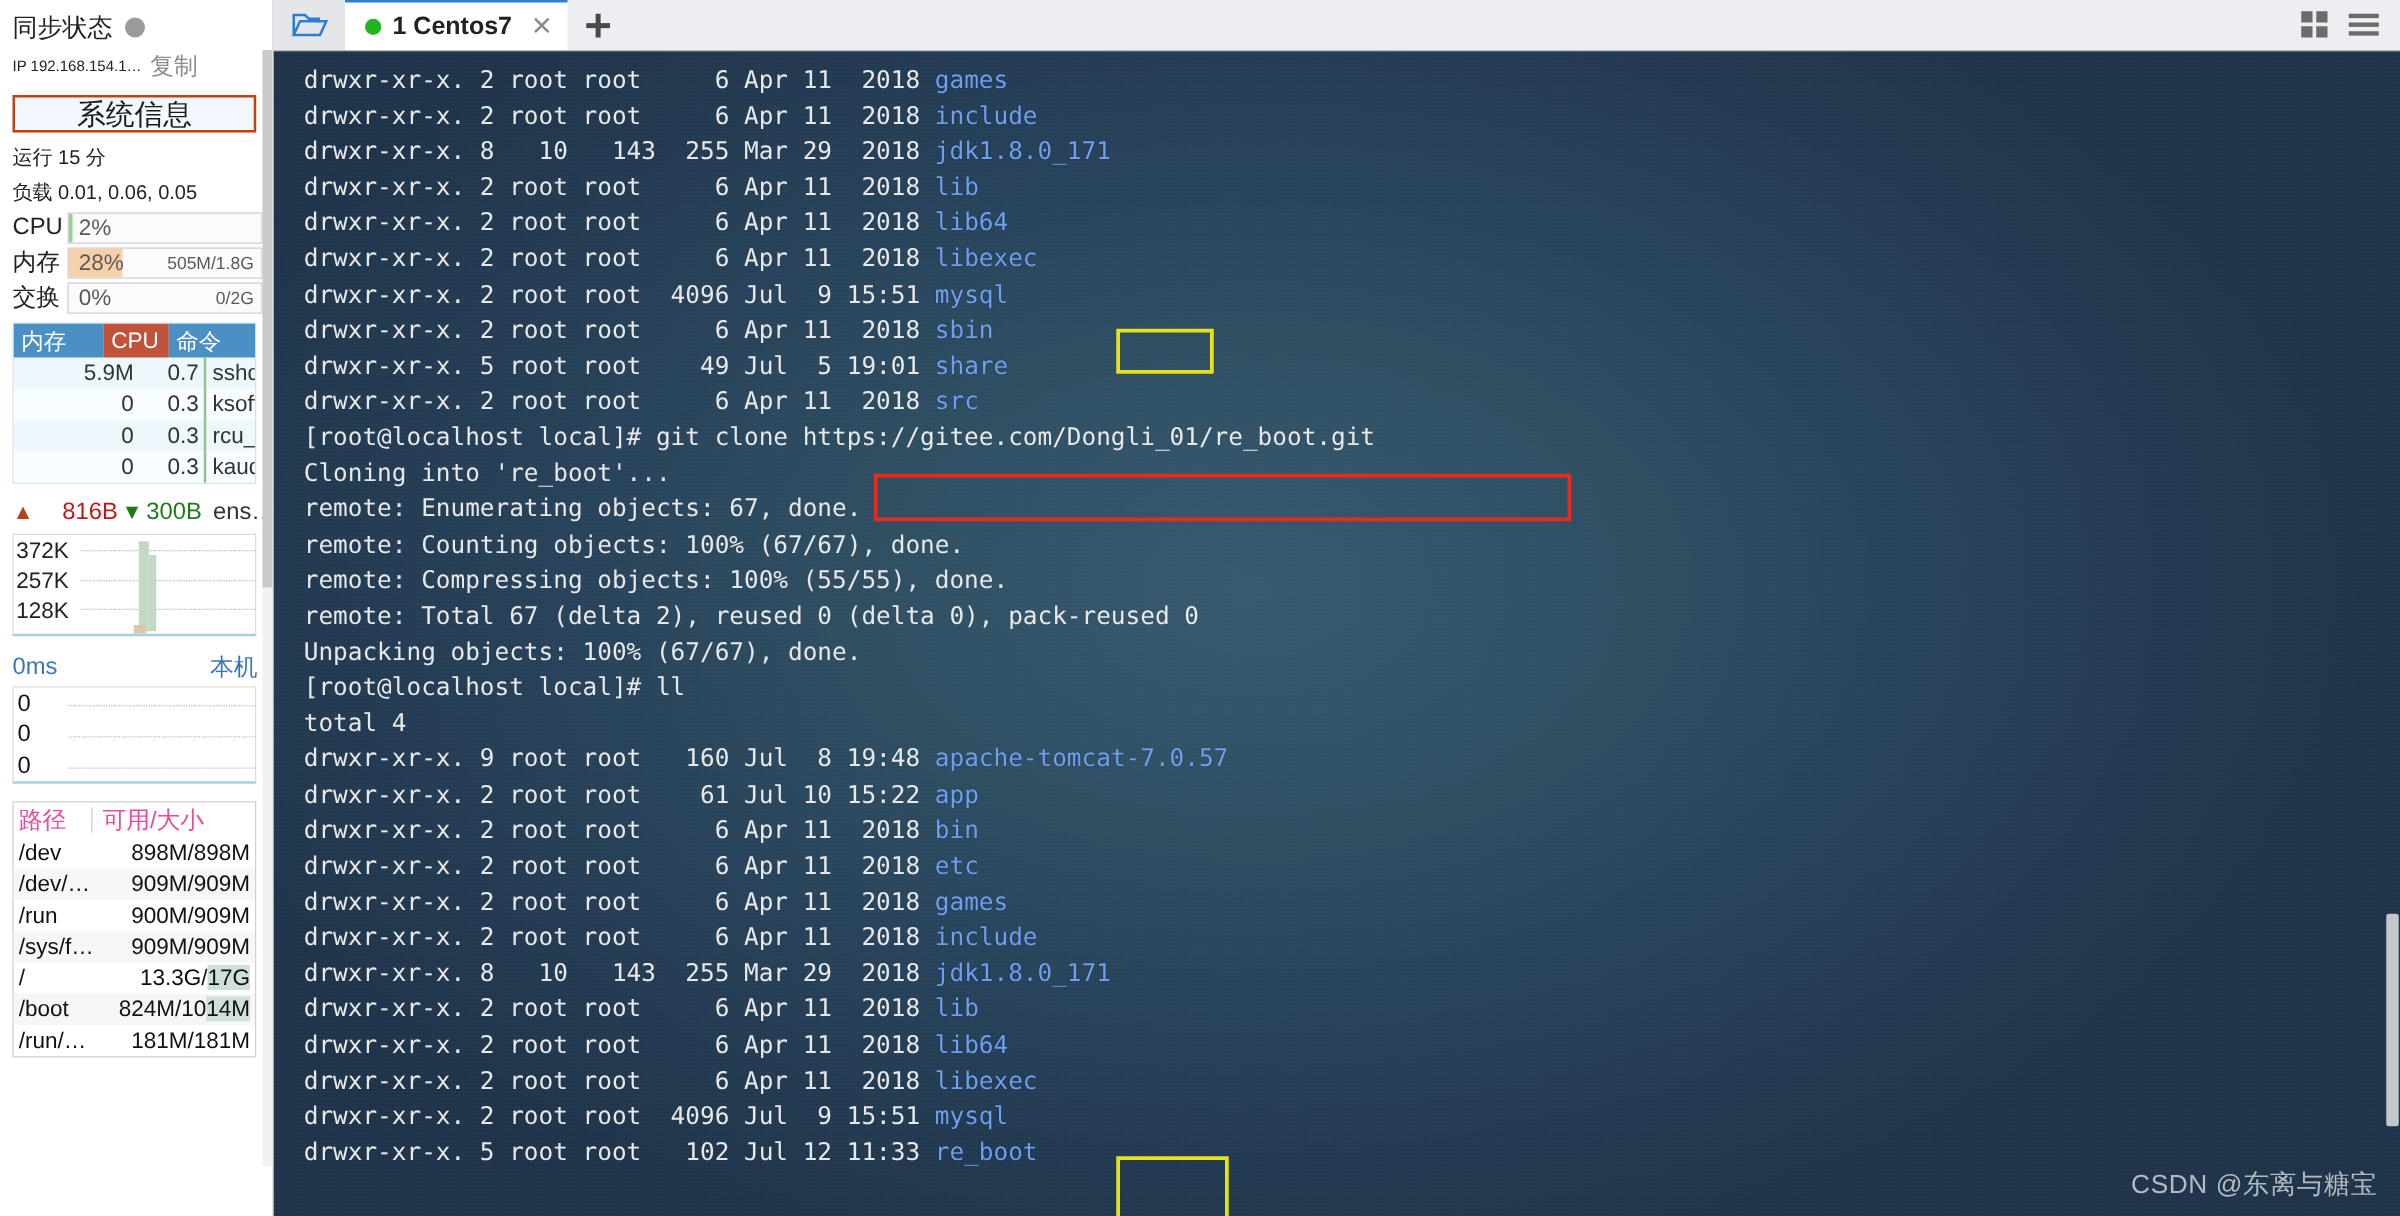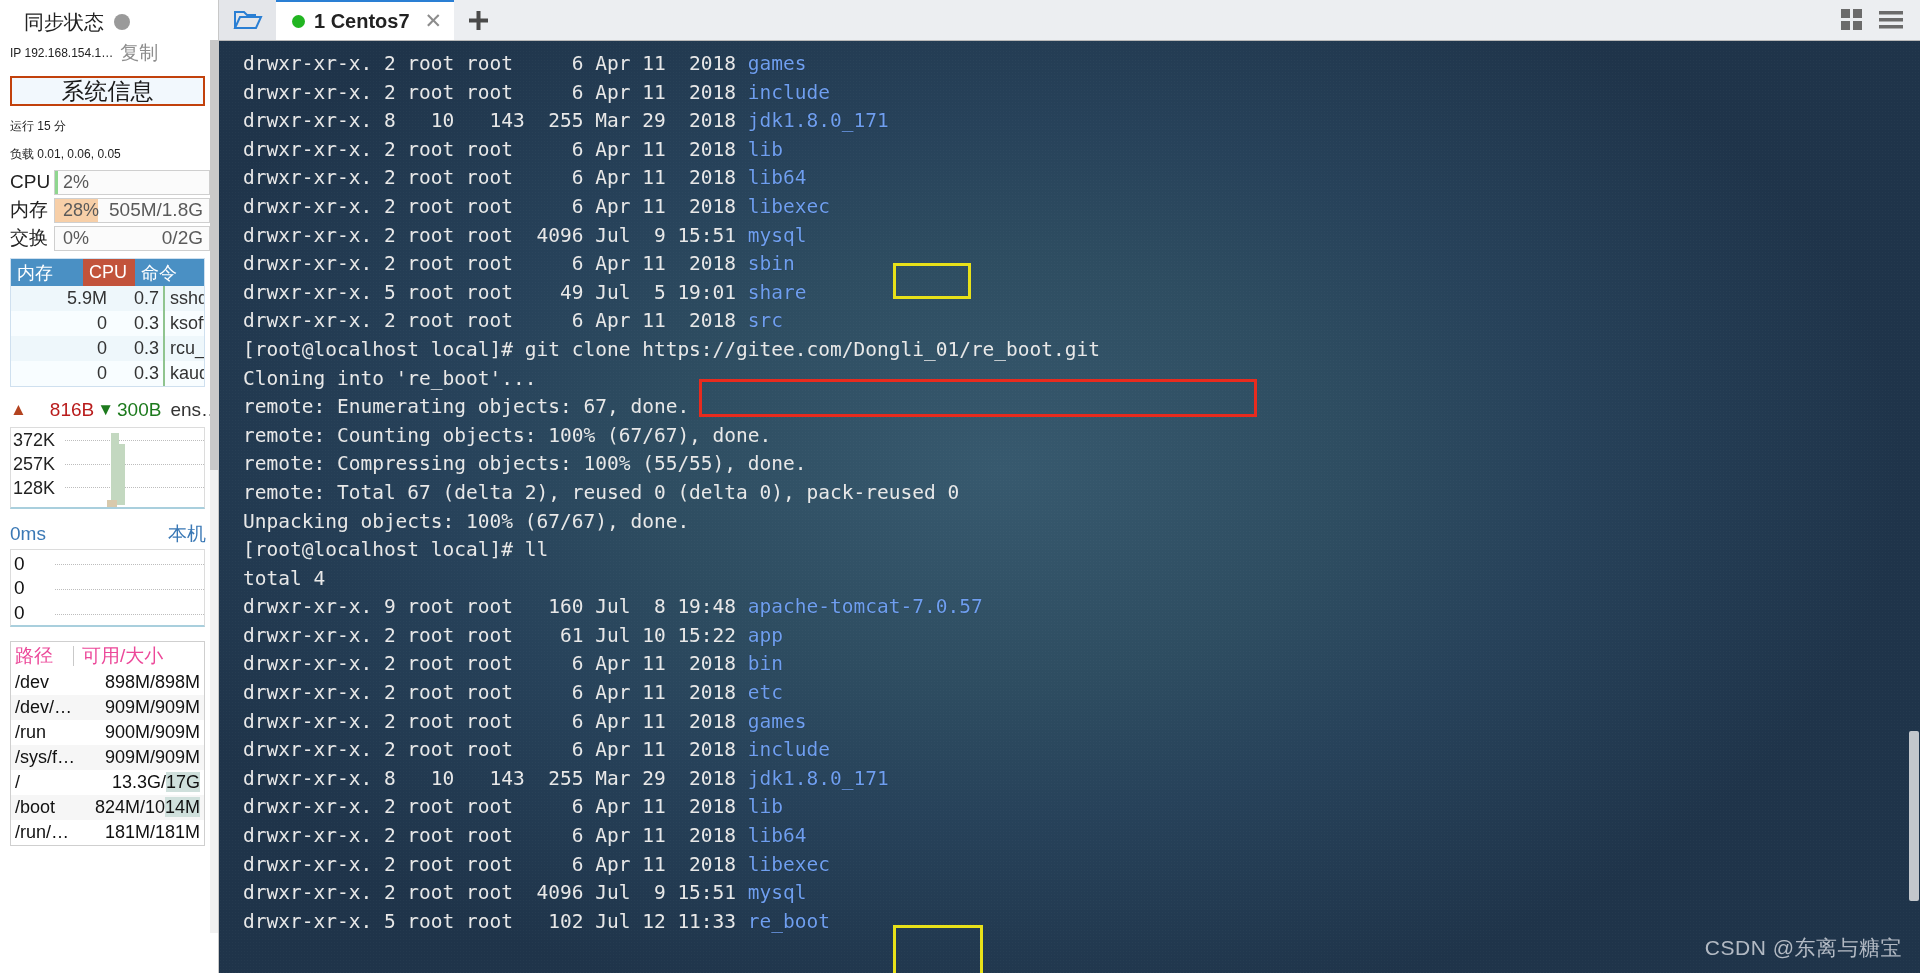--- a/index.html
+++ b/index.html
@@ -17,47 +17,47 @@
     background: #ffffff;
     border-right: 1px solid #c8c8c8;
     position: relative;
     flex: 0 0 219px;
     padding: 0 8px;
     font-size: 19px;
     color: #1a1a1a;
     overflow: hidden;
   }
   .sb-row { display: flex; align-items: center; }
-  .sync-row { margin-top: 6px; height: 32px; gap: 10px; padding-left: 2px; margin-left: 14px; }
+  .sync-row { margin-top: 6px; height: 32px; gap: 10px; padding-left: 2px; }
   .sync-label { font-size: 20px; color: #222; }
   .sync-dot { width: 16px; height: 16px; border-radius: 50%; background: #9a9a9a; }
   .ip-row { height: 30px; gap: 7px; padding-left: 2px; }
   .ip-text { font-size: 12px; color: #222; white-space: nowrap; }
   .ip-copy { font-size: 19px; color: #8d8d8d; }
   .sysinfo-btn {
     margin: 8px 2px 6px 2px;
     height: 30px; width: 195px;
     background: #f2f8fd;
     border: 2px solid #c2410c;
     display: flex; align-items: center; justify-content: center;
     font-size: 23px; color: #1a1a1a;
     cursor: pointer;
   }
-  .stat-line { font-size: 12px; color: #222; padding-left: 2px; height: 28px; display: flex; align-items: center; }
+  .stat-line { font-size: 16px; color: #222; padding-left: 2px; height: 28px; display: flex; align-items: center; }
 
   .meter-row { display: flex; align-items: center; gap: 6px; height: 28px; padding-left: 2px; }
   .meter-name { font-size: 19px; color: #222; width: 38px; flex: 0 0 auto; }
   .meter {
     position: relative; flex: 1 1 auto; height: 25px;
     border: 1px solid #cfcfcf; background: #fbfbfb;
     display: flex; align-items: center; overflow: hidden;
   }
   .meter-fill { position: absolute; left: 0; top: 0; bottom: 0; }
   .meter-pct { position: relative; font-size: 18px; color: #5a5a5a; padding-left: 8px; }
-  .meter-val { position: relative; margin-left: auto; font-size: 19px; color: #5a5a5a; padding-right: 6px; }
+  .meter-val { position: relative; margin-left: auto; font-size: 14px; color: #5a5a5a; padding-right: 6px; }
 
   
   .proc-table { margin: 6px 2px 0 2px; width: 195px; border: 1px solid #cfe0ef; }
   .proc-head { display: flex; height: 27px; }
   .proc-head > div {
     display: flex; align-items: center; justify-content: flex-start;
     font-size: 18px; color: #ffffff; padding: 0 6px;
   }
   .ph-mem { background: #4a90c4; width: 72px; }
   .ph-cpu { background: #c2533b; width: 52px; }

